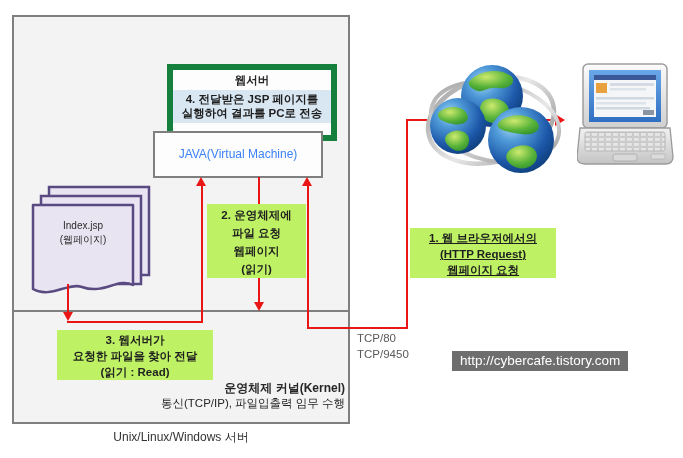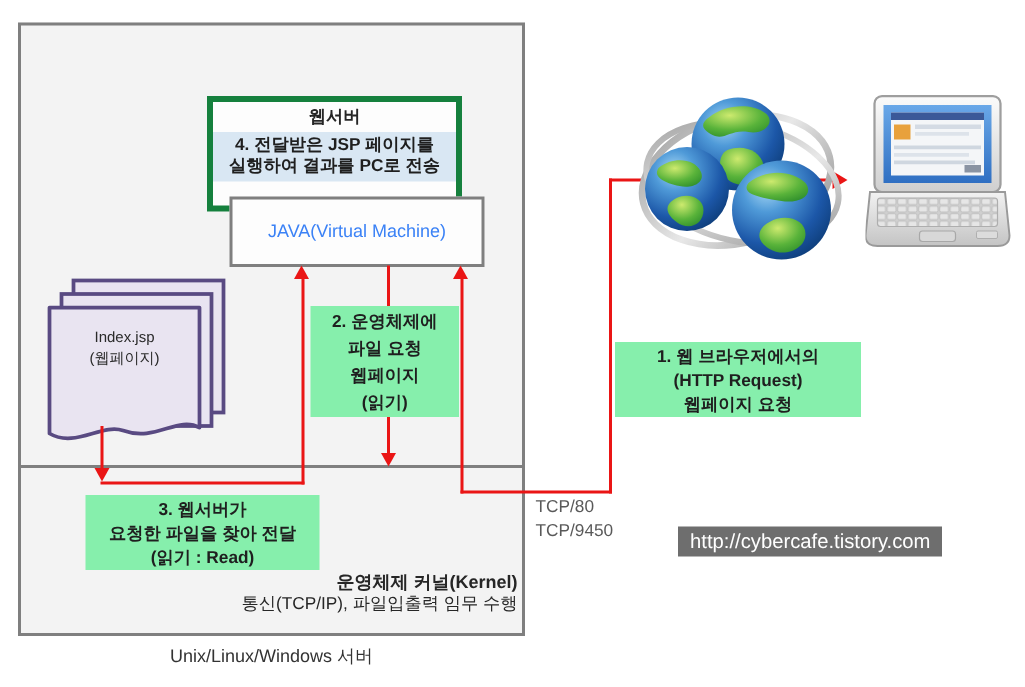--- a/index.html
+++ b/index.html
@@ -13,22 +13,22 @@
   
   .outer-box {
     position:absolute; left:12px; top:15px; width:338px; height:409px;
     border:2px solid #7f7f7f; background:#f3f3f3; z-index:1;
   }
   .kernel-divider {
     position:absolute; left:12px; top:310px; width:338px; height:2px;
     background:#7f7f7f; z-index:2;
   }
   .ws-box {
-    position:absolute; left:138px; top:64px; width:170px; height:77px;
-    border:4px solid #15803d; background:#fdfdfd; z-index:3;
+    position:absolute; left:167px; top:64px; width:170px; height:77px;
+    border:6px solid #15803d; background:#fdfdfd; z-index:3;
     text-align:center; color:#262626;
   }
   .ws-title { font-weight:bold; font-size:11.5px; margin-top:3px; line-height:14px;}
   .ws-sub   { font-size:11px; line-height:13px; color:#333; }
   .ws-step4 {
     background:#d9e7f3; margin-top:3px; padding:2px 0 3px 0;
     font-weight:bold; font-size:11.5px; line-height:14px; color:#1f1f1f;
   }
   .jvm-box {
     position:absolute; left:153px; top:131px; width:170px; height:47px;
@@ -36,26 +36,26 @@
     text-align:center; font-size:12px; color:#3b82f6; line-height:43px;
   }
   
   .file-stack-svg { position:absolute; left:28px; top:183px; z-index:3; }
   .file-text {
     position:absolute; left:33px; top:219px; width:100px; z-index:4;
     text-align:center; font-size:10px; line-height:14px; color:#2a2a2a;
   }
   
   .step-label {
-    position:absolute; background:#86efac; color:#1f1f1f;
+    position:absolute; background:#bef264; color:#1f1f1f;
     font-weight:bold; text-align:center; z-index:5;
   }
   .step2 { left:207px; top:204px; width:99px; height:74px; font-size:11.5px; line-height:18px; padding-top:2px;}
   .step3 { left:57px; top:330px; width:156px; height:50px; font-size:11.5px; line-height:16px; padding-top:2px;}
-  .step1 { left:410px; top:228px; width:164px; height:50px; font-size:11.5px; line-height:16px; padding-top:2px;}
+  .step1 { left:410px; top:228px; width:146px; height:50px; font-size:11.5px; line-height:16px; padding-top:2px;text-decoration:underline;}
   
   .kernel-label {
     position:absolute; right:338px; top:381px; width:260px;
     text-align:right; z-index:3; color:#262626;
   }
   .kernel-title { font-weight:bold; font-size:12px; line-height:15px; }
   .kernel-sub   { font-size:11.5px; line-height:15px; }
   .server-caption {
     position:absolute; left:12px; top:429px; width:338px;
     text-align:center; font-size:12px; color:#333; z-index:3;

